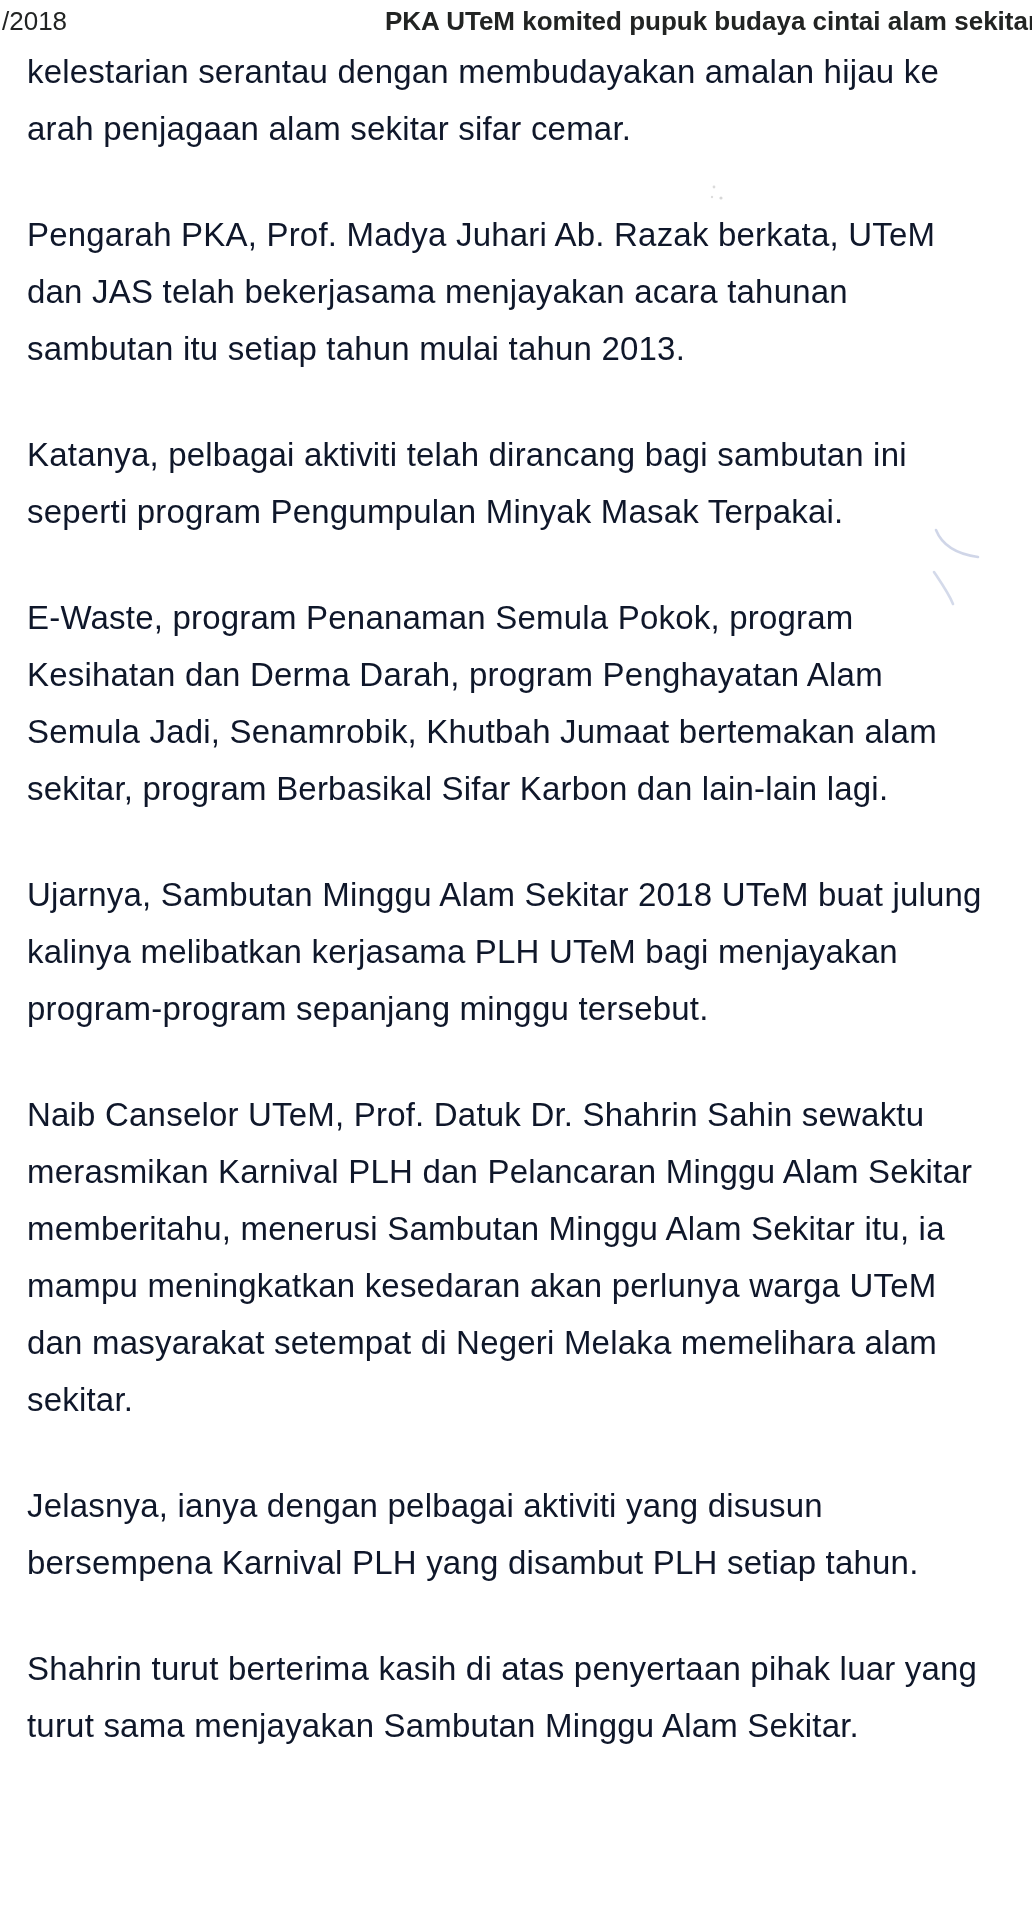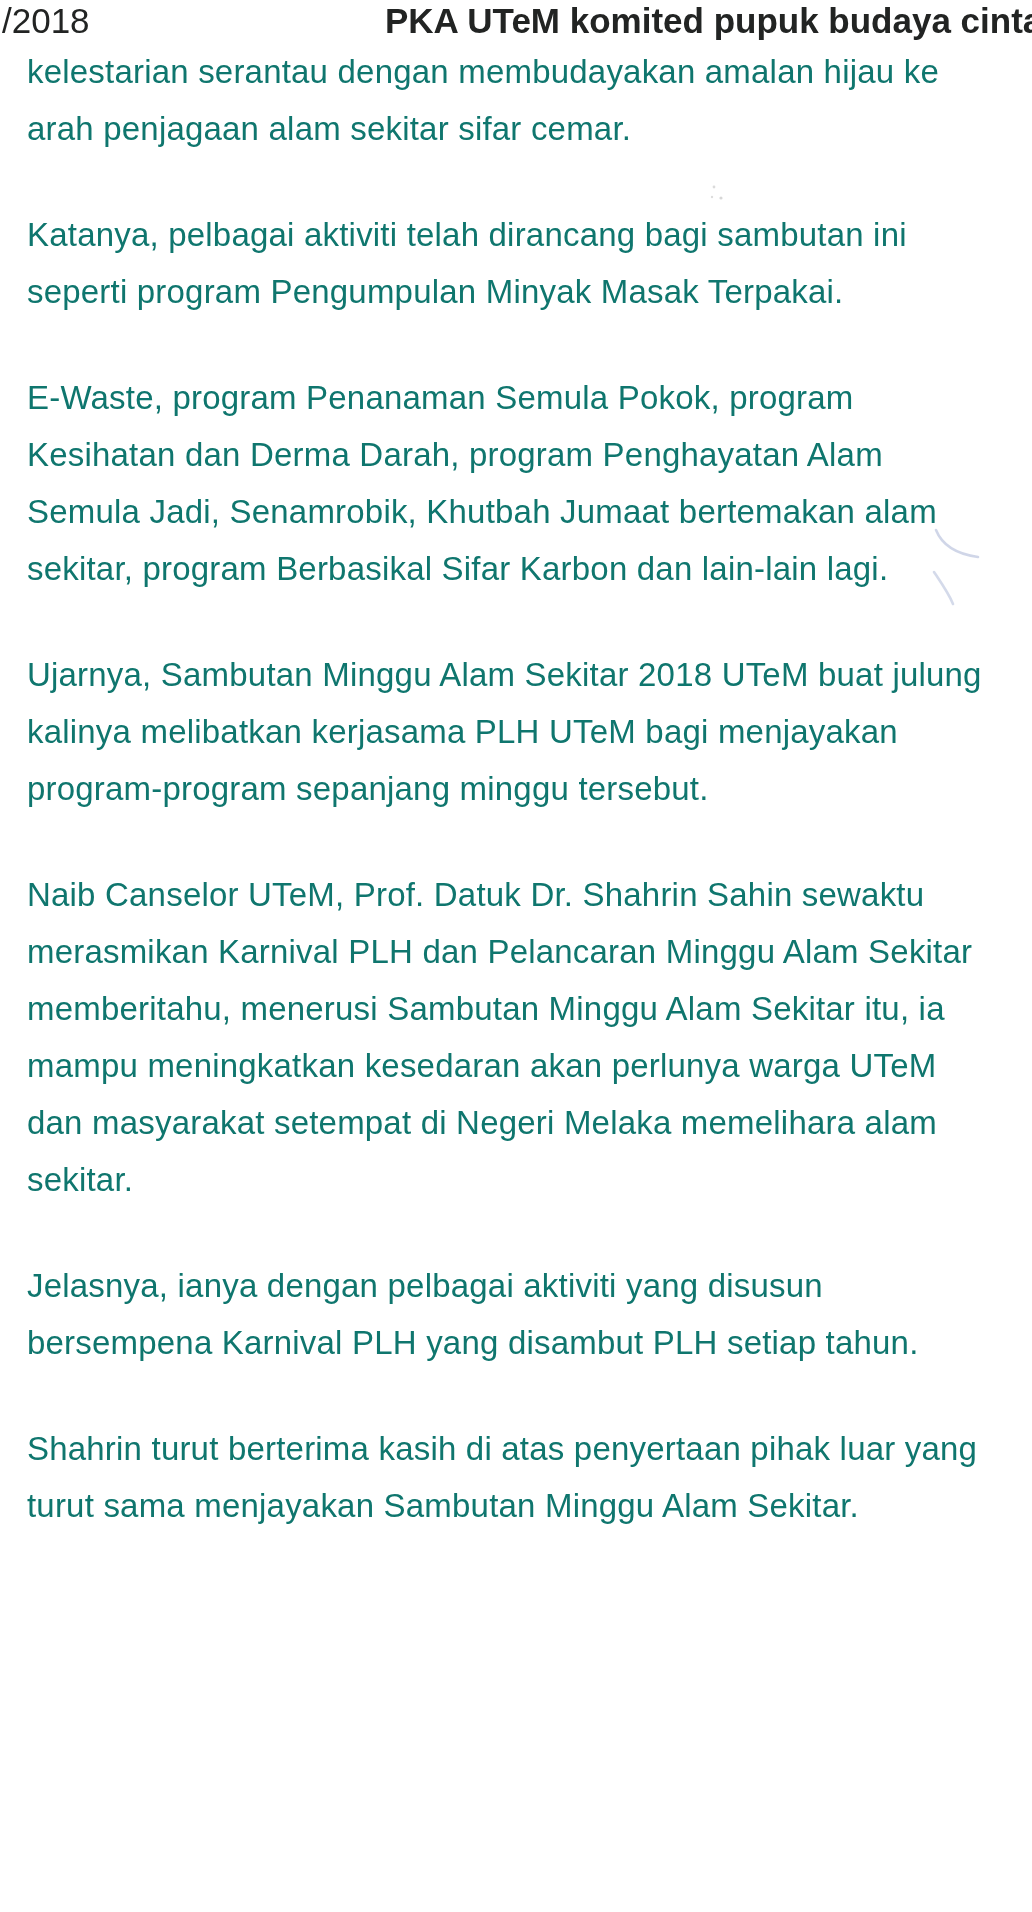--- a/index.html
+++ b/index.html
@@ -16,21 +16,21 @@
     font-family: "Liberation Sans", sans-serif;
     color: #202221;
   }
   
   .print-header {
     position: absolute;
     top: 6px;
     left: 0;
     width: 100%;
     height: 34px;
-    font-size: 35px;
+    font-size: 26px;
     line-height: 30px;
     color: #222423;
     white-space: nowrap;
   }
   .print-header .date {
     position: absolute;
     left: 2px;
     top: 0;
   }
   .print-header .title {
@@ -47,21 +47,21 @@
     width: 1032px;
     padding: 43px 0 0 27px;
     box-sizing: border-box;
   }
   .article p {
     margin: 0 0 49px 0;
     font-size: 33px;
     line-height: 57px;
     letter-spacing: 0.2px;
     white-space: pre-line;
-    color: #0f766e;
+    color: #0f172a;
   }
   
   .pen-marks {
     position: absolute;
     left: 880px;
     top: 500px;
     width: 152px;
     height: 150px;
     pointer-events: none;
   }
@@ -81,20 +81,23 @@
 <div class="page">
 
   <header class="print-header">
     <span class="date">/2018</span>
     <span class="title">PKA UTeM komited pupuk budaya cintai alam sekitar – I</span>
   </header>
 
   <main class="article">
     <p>kelestarian serantau dengan membudayakan amalan hijau ke
 arah penjagaan alam sekitar sifar cemar.</p>
+    <p>Pengarah PKA, Prof. Madya Juhari Ab. Razak berkata, UTeM
+dan JAS telah bekerjasama menjayakan acara tahunan
+sambutan itu setiap tahun mulai tahun 2013.</p>
     <p>Katanya, pelbagai aktiviti telah dirancang bagi sambutan ini
 seperti program Pengumpulan Minyak Masak Terpakai.</p>
     <p>E-Waste, program Penanaman Semula Pokok, program
 Kesihatan dan Derma Darah, program Penghayatan Alam
 Semula Jadi, Senamrobik, Khutbah Jumaat bertemakan alam
 sekitar, program Berbasikal Sifar Karbon dan lain-lain lagi.</p>
     <p>Ujarnya, Sambutan Minggu Alam Sekitar 2018 UTeM buat julung
 kalinya melibatkan kerjasama PLH UTeM bagi menjayakan
 program-program sepanjang minggu tersebut.</p>
     <p>Naib Canselor UTeM, Prof. Datuk Dr. Shahrin Sahin sewaktu

